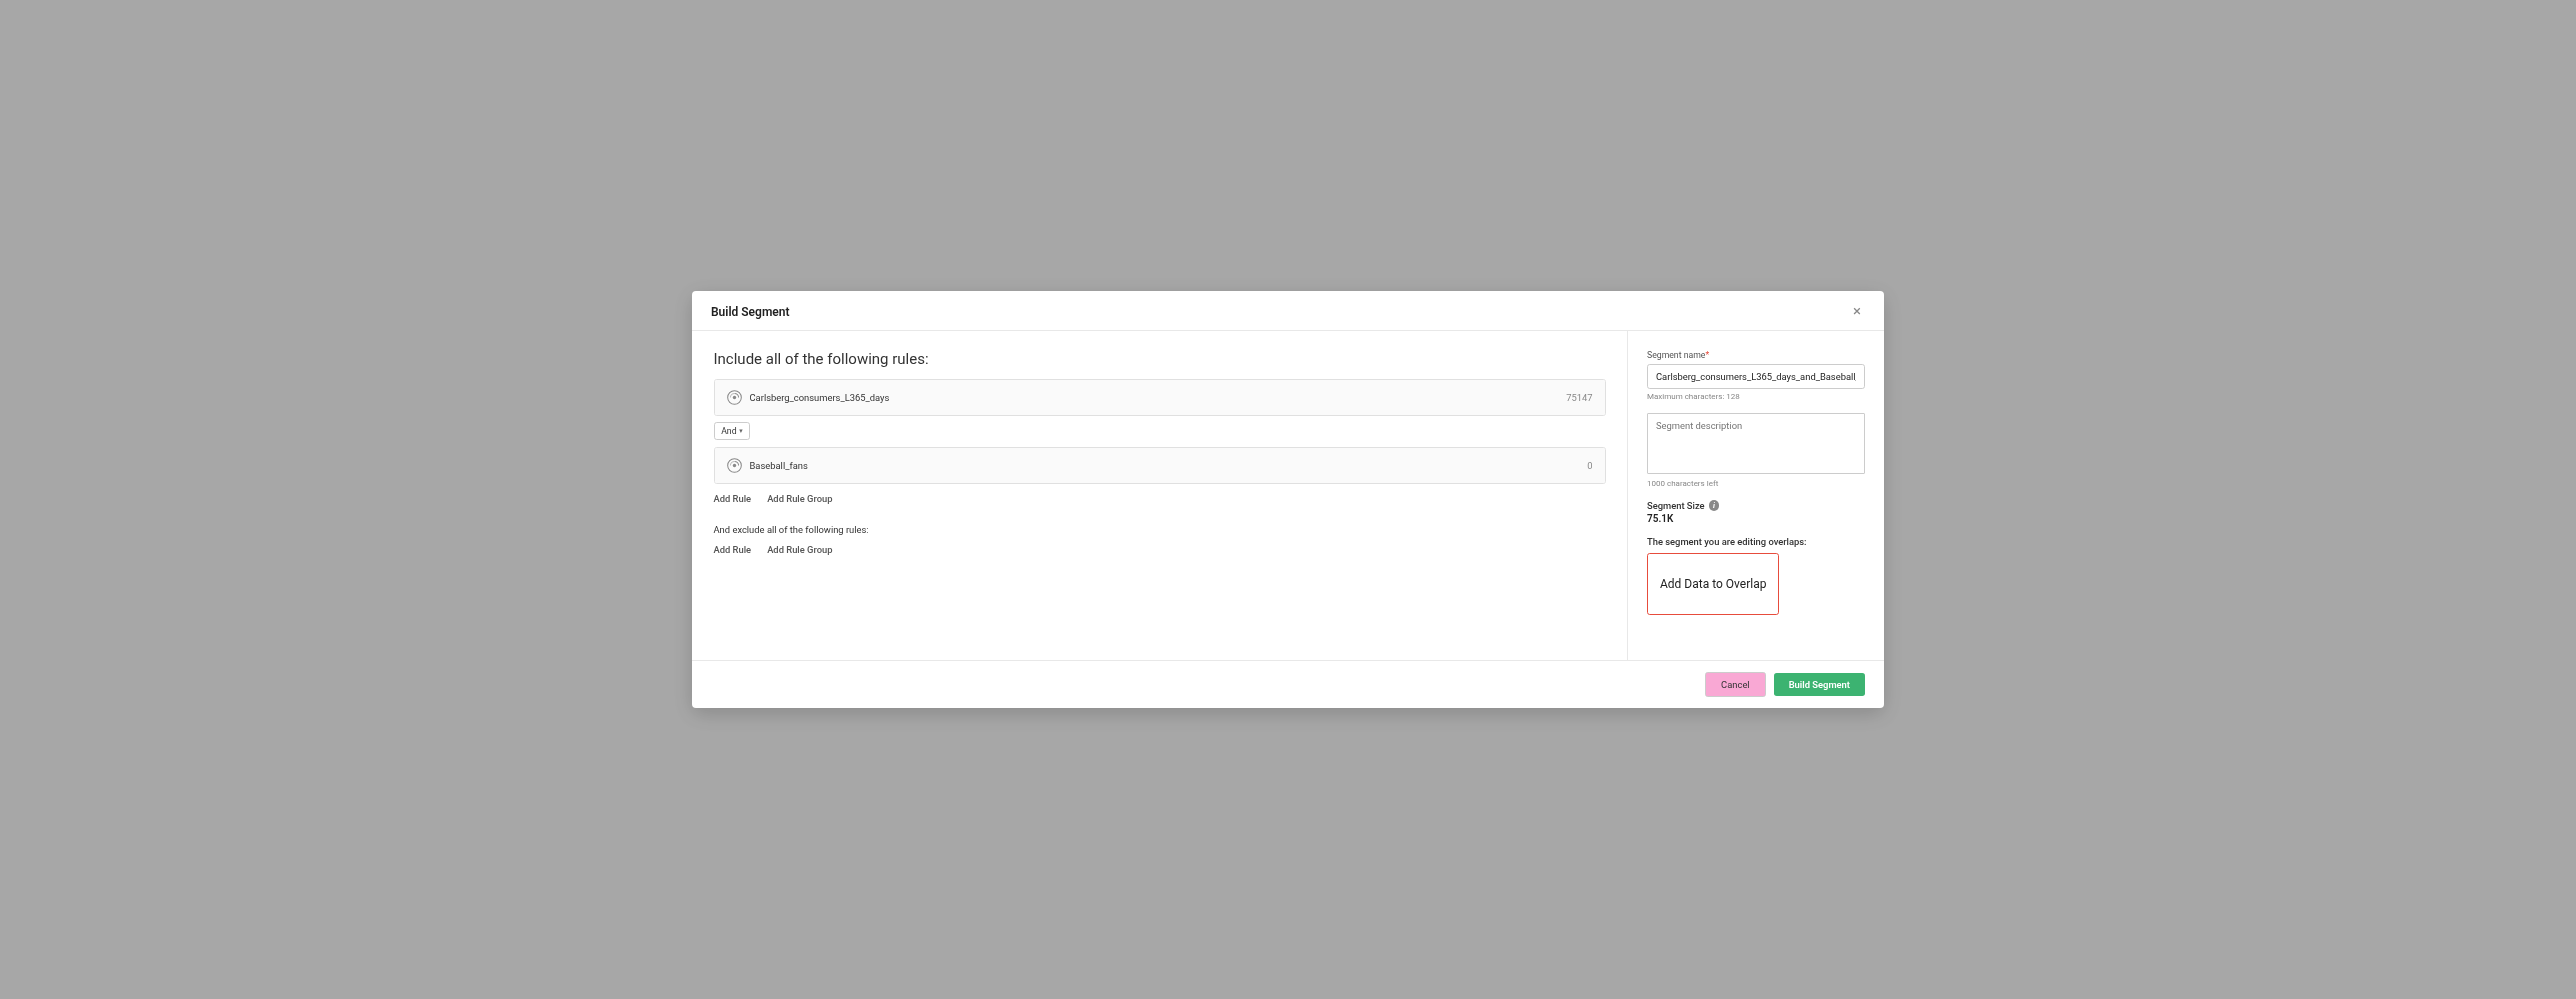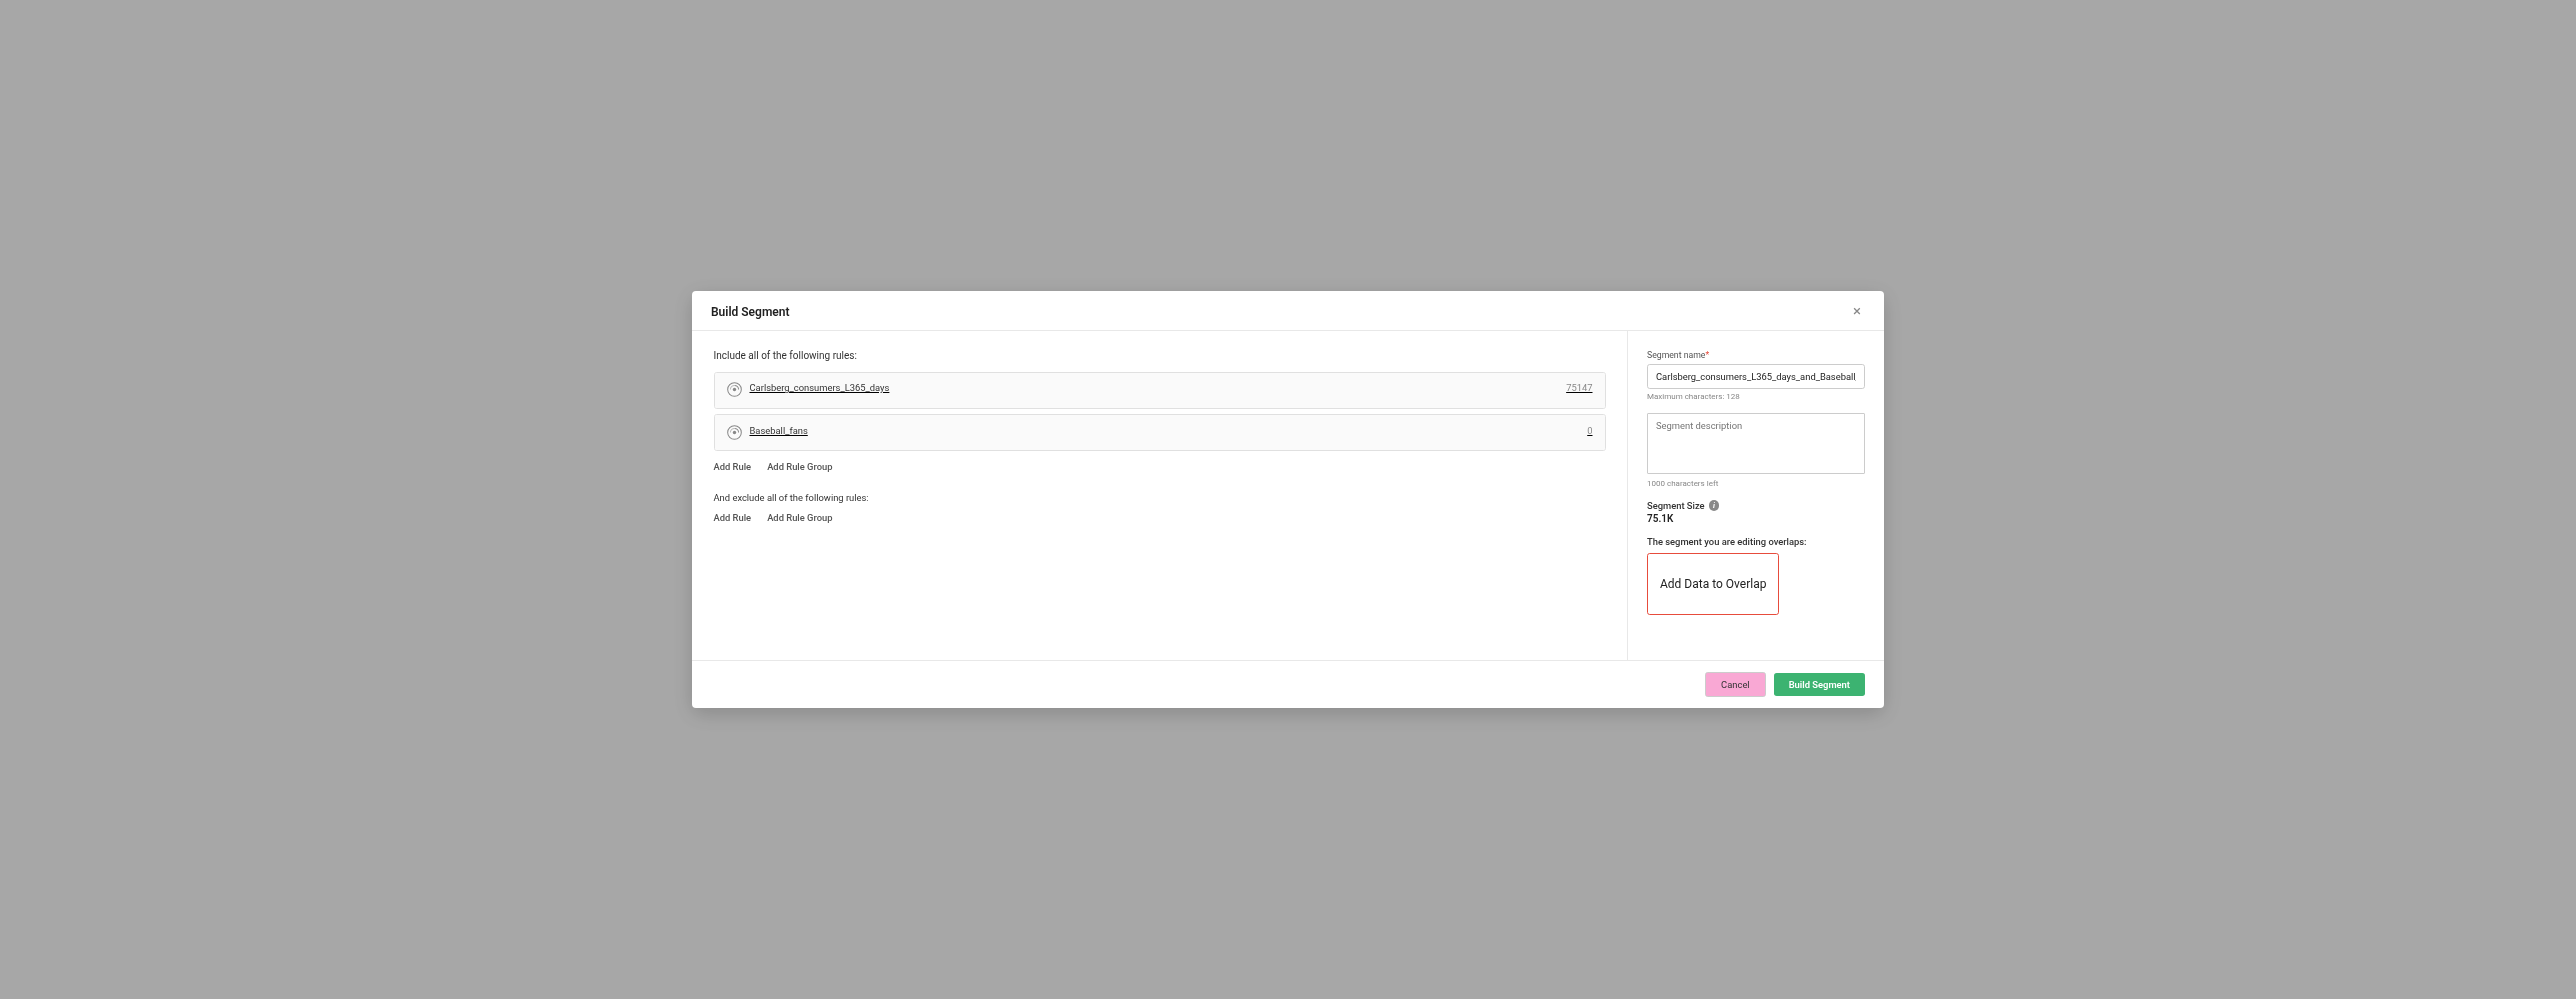--- a/index.html
+++ b/index.html
@@ -78,39 +78,39 @@
 
     .modal-sidebar {
       width: 256px;
       padding: 19px 19px 19px 19px;
       display: flex;
       flex-direction: column;
       gap: 12px;
     }
 
     .section-label {
-      font-size: 10px;
+      font-size: 15px;
       color: #333;
       margin-bottom: 10.8px;
     }
 
     .rule-group {
       border: 0.7px solid #e0e0e0;
       border-radius: 2.7px;
       overflow: hidden;
       margin-bottom: 5.4px;
     }
 
     .rule-row {
       display: flex;
+      align-items: center;
       background: #fafafa;
       border-bottom: 0.7px solid #e8e8e8;
       padding: 9.4px 12px;
       min-height: 35px;
-      text-decoration: underline;
     }
 
     .rule-row:last-child {
       border-bottom: none;
     }
 
     .rule-icon {
       width: 15px;
       height: 15px;
       margin-right: 8px;
@@ -333,20 +333,26 @@
                 <path d="M11 5 A6 6 0 0 1 17 11" stroke="#888" stroke-width="1.5" fill="none"></path>
                 <path d="M11 5 A6 6 0 0 0 5 11" stroke="#bbb" stroke-width="1.5" fill="none"></path>
                 <circle cx="11" cy="11" r="2.5" fill="#888"></circle>
               </svg>
             </span>
             <span class="rule-name">Carlsberg_consumers_L365_days</span>
             <span class="rule-count">75147</span>
           </div>
         </div>
 
+        <div class="and-connector">
+          <button class="and-badge">
+            <span>And</span>
+            <span class="chevron-down">▾</span>
+          </button>
+        </div>
 
         <div class="rule-group">
           <div class="rule-row">
             <span class="rule-icon">
               <svg viewBox="0 0 22 22" fill="none" xmlns="http://www.w3.org/2000/svg">
                 <circle cx="11" cy="11" r="10" stroke="#888" stroke-width="1.5" fill="none"></circle>
                 <path d="M11 5 A6 6 0 0 1 17 11" stroke="#888" stroke-width="1.5" fill="none"></path>
                 <path d="M11 5 A6 6 0 0 0 5 11" stroke="#bbb" stroke-width="1.5" fill="none"></path>
                 <circle cx="11" cy="11" r="2.5" fill="#888"></circle>
               </svg>

